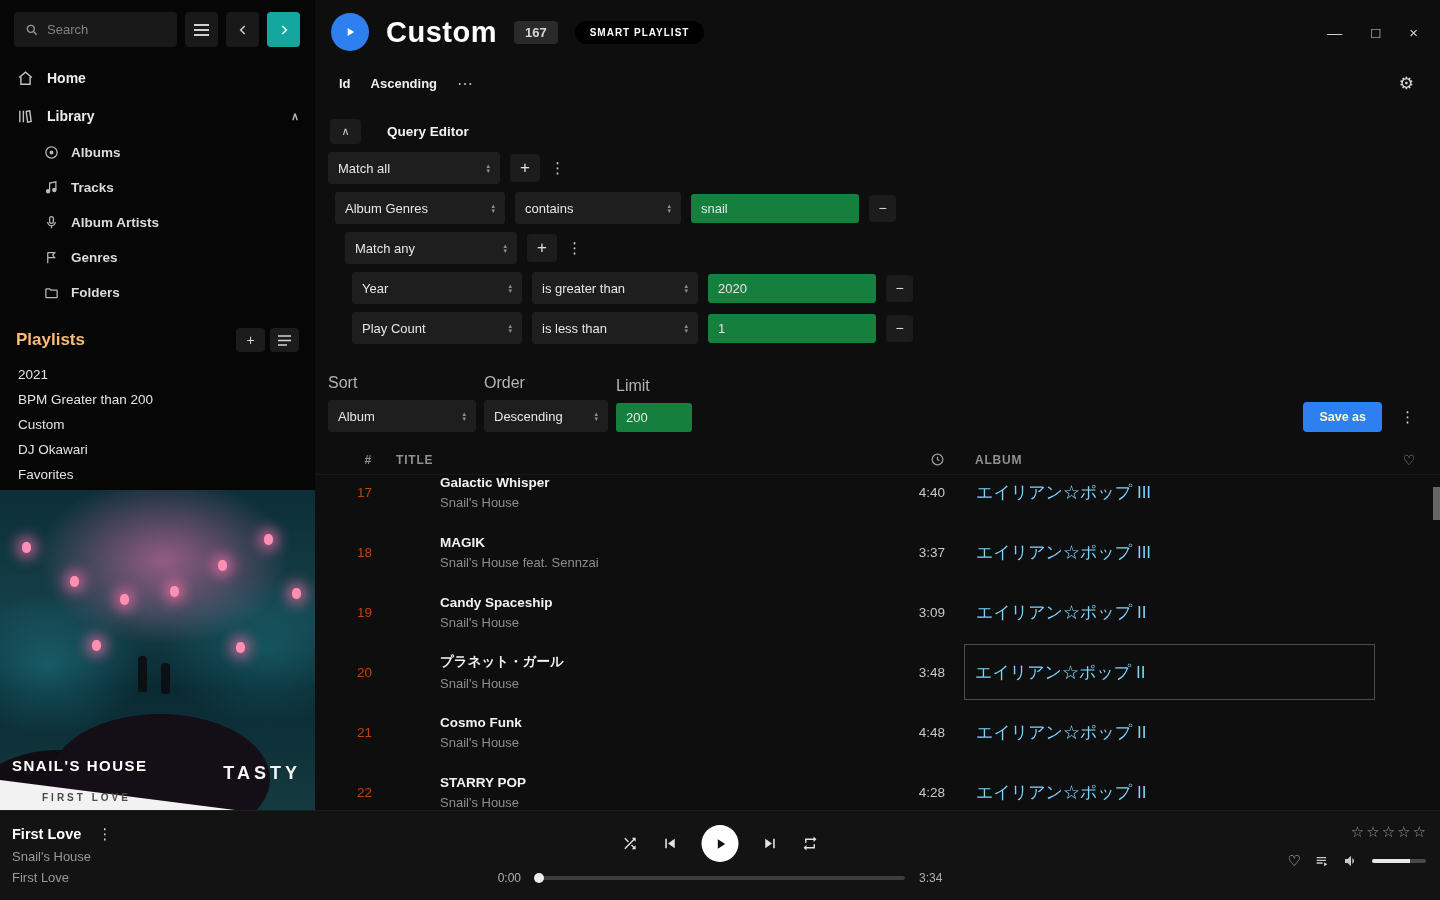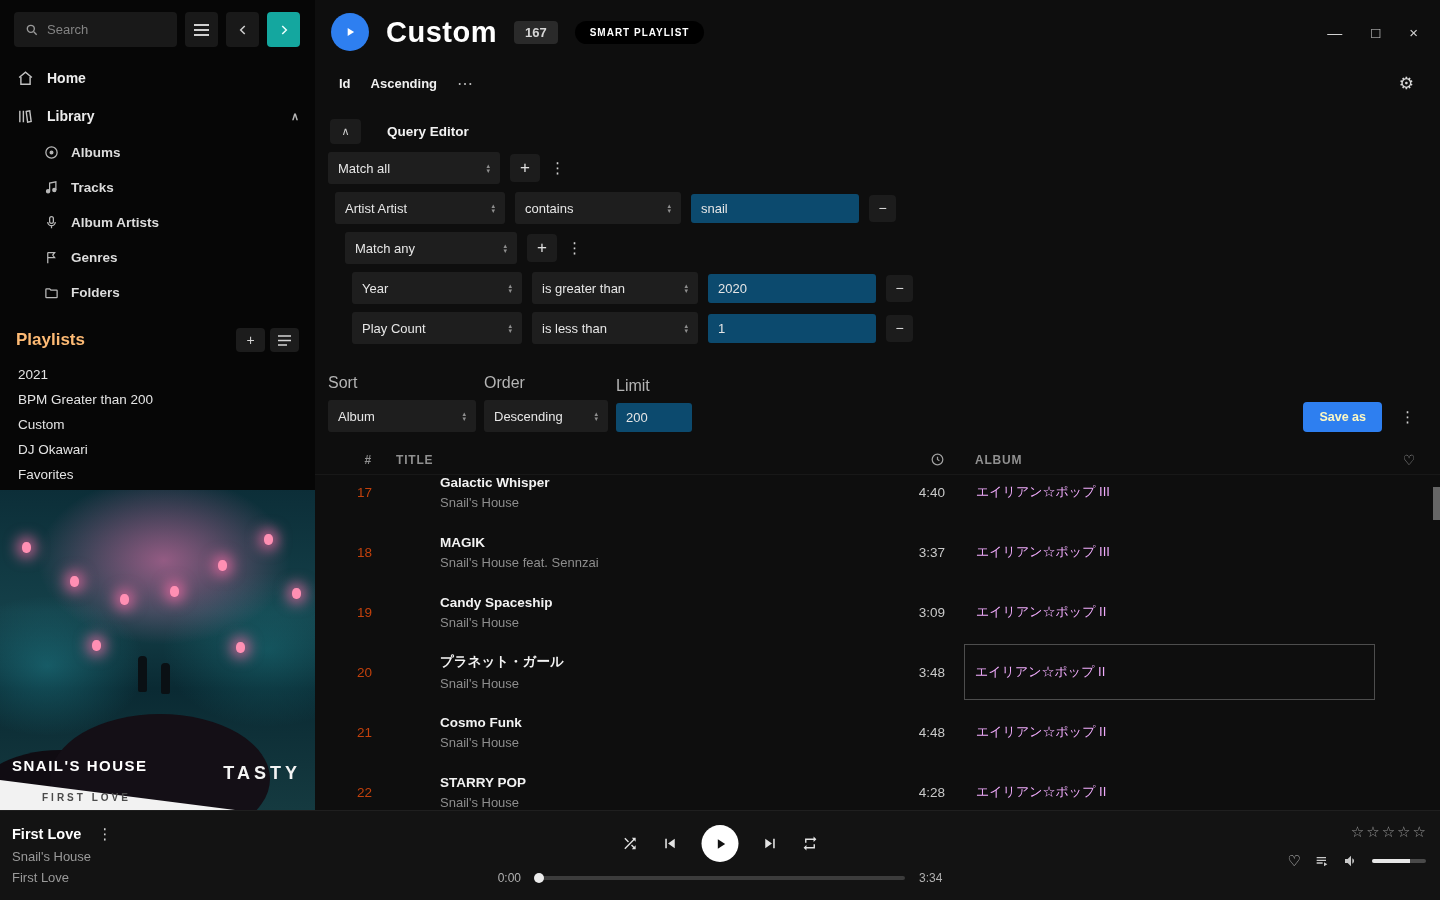--- a/index.html
+++ b/index.html
@@ -57,21 +57,21 @@
 
 .qe{padding:25px 24px 0 13px}
 .qe-head{display:flex;align-items:center;gap:26px;padding-left:2px}
 .qe-collapse{width:31px;height:25px;background:#1c1c1c;border-radius:4px;color:#cfcfcf;display:flex;align-items:center;justify-content:center;font-size:11px}
 .qe-title{font-weight:bold;font-size:13.5px;color:#f2f2f2}
 .qe-row{display:flex;align-items:center;gap:10px;margin-top:8px}
 .ind1{margin-left:7px}.ind2{margin-left:17px}.ind3{margin-left:24px}
 .select{height:32px;background:#1e1e1e;border-radius:3px;display:flex;align-items:center;padding:0 10px;font-size:13px;color:#e6e6e6;cursor:pointer}
 .select::after{content:"▴\a▾";white-space:pre;font-size:7px;line-height:5.5px;color:#8f8f8f;margin-left:auto;padding-left:8px;text-align:center}
 .w-match{width:172px}.w-field{width:170px}.w-op{width:166px}
-.textbox{height:29px;background:#0c4a6e;border-radius:3px;border:0;outline:0;color:#e6e6e6;font-size:13px;padding:0 10px}
+.textbox{height:29px;background:#15803d;border-radius:3px;border:0;outline:0;color:#e6e6e6;font-size:13px;padding:0 10px}
 .w-val{width:168px}
 .sq-btn{width:30px;height:28px;background:#1c1c1c;border-radius:4px;color:#e0e0e0;display:flex;align-items:center;justify-content:center;font-size:17px}
 .kebab{color:#cfcfcf;font-size:15px;width:14px;text-align:center;cursor:pointer}
 .minus-btn{width:27px;height:27px;background:#1c1c1c;border-radius:4px;color:#dedede;display:flex;align-items:center;justify-content:center;font-size:14px}
 
 
 .sol{display:flex;align-items:flex-end;gap:8px;padding:30px 26px 0 13px}
 .sol-label{font-size:16px;color:#b4b4b4;margin-bottom:8px}
 .w-sort{width:148px}.w-order{width:124px}.w-limit{width:76px}
 .saveas{background:#2e7ff0;color:#fef9c3;font-weight:bold;font-size:12.5px;border-radius:4px;padding:8px 16px;margin-left:auto}
@@ -90,21 +90,21 @@
 .t-row:first-child{margin-top:-13px}
 .c-num{grid-column:1;text-align:right;padding-right:5px;color:#c2410c;font-size:13.5px}
 .c-art{grid-column:2}
 .r-art{width:40px;height:40px;border-radius:2px;margin-left:19px}
 .art-a{background:linear-gradient(135deg,#f8a8c0 0%,#fde3ea 28%,#7ad8cf 52%,#f27ba0 76%,#ffd1dc 100%)}
 .art-b{background:radial-gradient(circle at 35% 35%,#ff7d95 0%,#ef4d6a 45%,#b81f44 80%,#7d1030 100%)}
 .c-title{grid-column:3}
 .r-title{font-size:13.5px;font-weight:bold;color:#f2f2f2}
 .r-artist{font-size:13px;color:#8d8d8d;margin-top:5px}
 .c-time{grid-column:4;text-align:right;font-size:13.5px;color:#c9c9c9}
-.c-album{grid-column:6;font-size:13px;color:#f0abfc;align-self:stretch;display:flex;align-items:center;border:1px solid transparent}
+.c-album{grid-column:6;font-size:17px;color:#7dd3fc;align-self:stretch;display:flex;align-items:center;border:1px solid transparent}
 .t-row.focus .c-album{border:1px solid #4d4d4d;margin:2px 0 2px -11px;padding-left:10px}
 .scrollthumb{position:absolute;right:0;top:487px;width:7px;height:33px;background:#666;z-index:6;cursor:pointer}
 
 
 .player{position:absolute;left:0;bottom:0;width:1440px;height:90px;background:#131313;border-top:1px solid #1f1f1f;z-index:4}
 .p-left{position:absolute;left:12px;top:14px}
 .p-title-row{display:flex;align-items:center;gap:16px}
 .p-title{font-size:14.5px;font-weight:bold;color:#fff}
 .p-sub{font-size:13px;color:#9a9a9a;margin-top:6px}
 .p-center{position:absolute;left:50%;top:14px;transform:translateX(-50%);display:flex;align-items:center;gap:22px}
@@ -313,21 +313,21 @@
           <span>Match all</span>
         </div>
         <button class="sq-btn">
             <span>+</span>
           </button>
         <span class="kebab">⋮</span>
       </div>
 
       <div class="qe-row ind1">
         <div class="select w-field">
-          <span>Artist Artist</span>
+          <span>Album Genres</span>
         </div>
         <div class="select w-op">
           <span>contains</span>
         </div>
         <input class="textbox w-val" value="snail" style="">
         <button class="minus-btn">
             <span>−</span>
           </button>
       </div>
 

